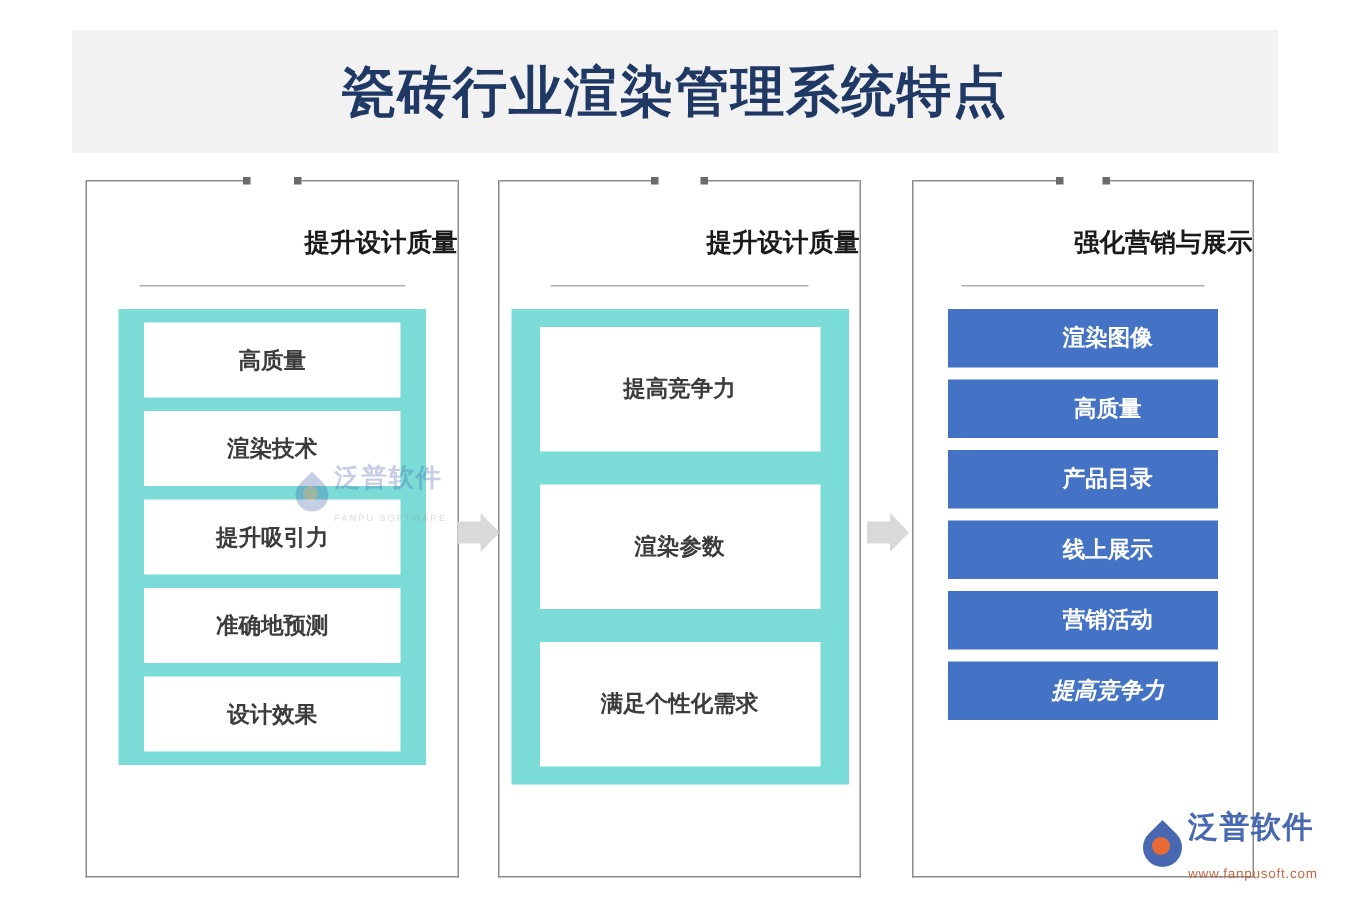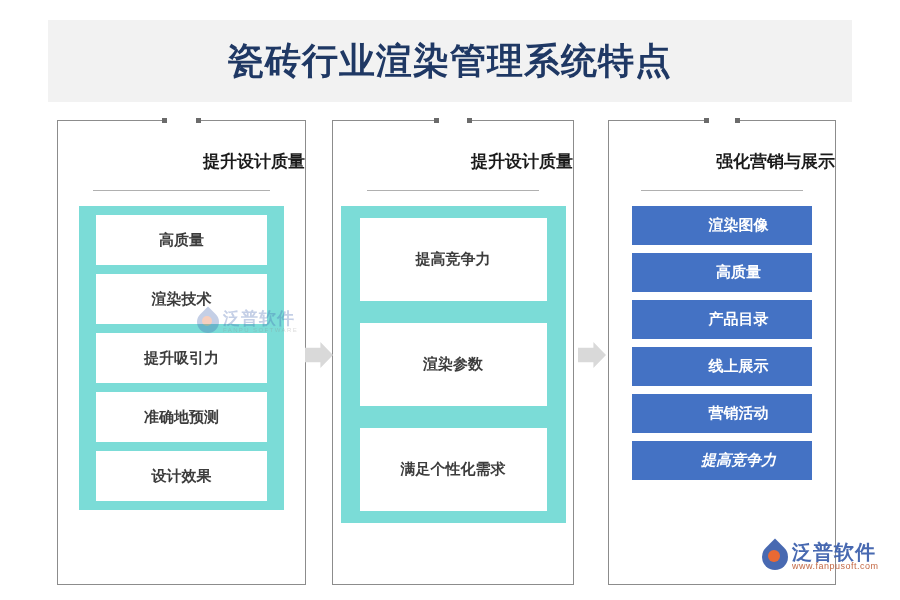--- a/index.html
+++ b/index.html
@@ -193,21 +193,21 @@
   }
   .wm-words { display: flex; flex-direction: column; line-height: 1; }
   .wm-cn {
     font-size: 17px;
     font-weight: bold;
     color: #3f62ad;
     letter-spacing: 1px;
   }
   .wm-strong .wm-cn { font-size: 20px; }
   .wm-en {
-    margin-top: 0;
+    margin-top: 16px;
     font-size: 6px;
     color: #8a8a8a;
     letter-spacing: 1.4px;
   }
   .wm-strong .wm-en { font-size: 9px; color: #c0603a; letter-spacing: 0.5px; }
 </style>
 </head>
 <body>
 
 <div id="title-banner">

